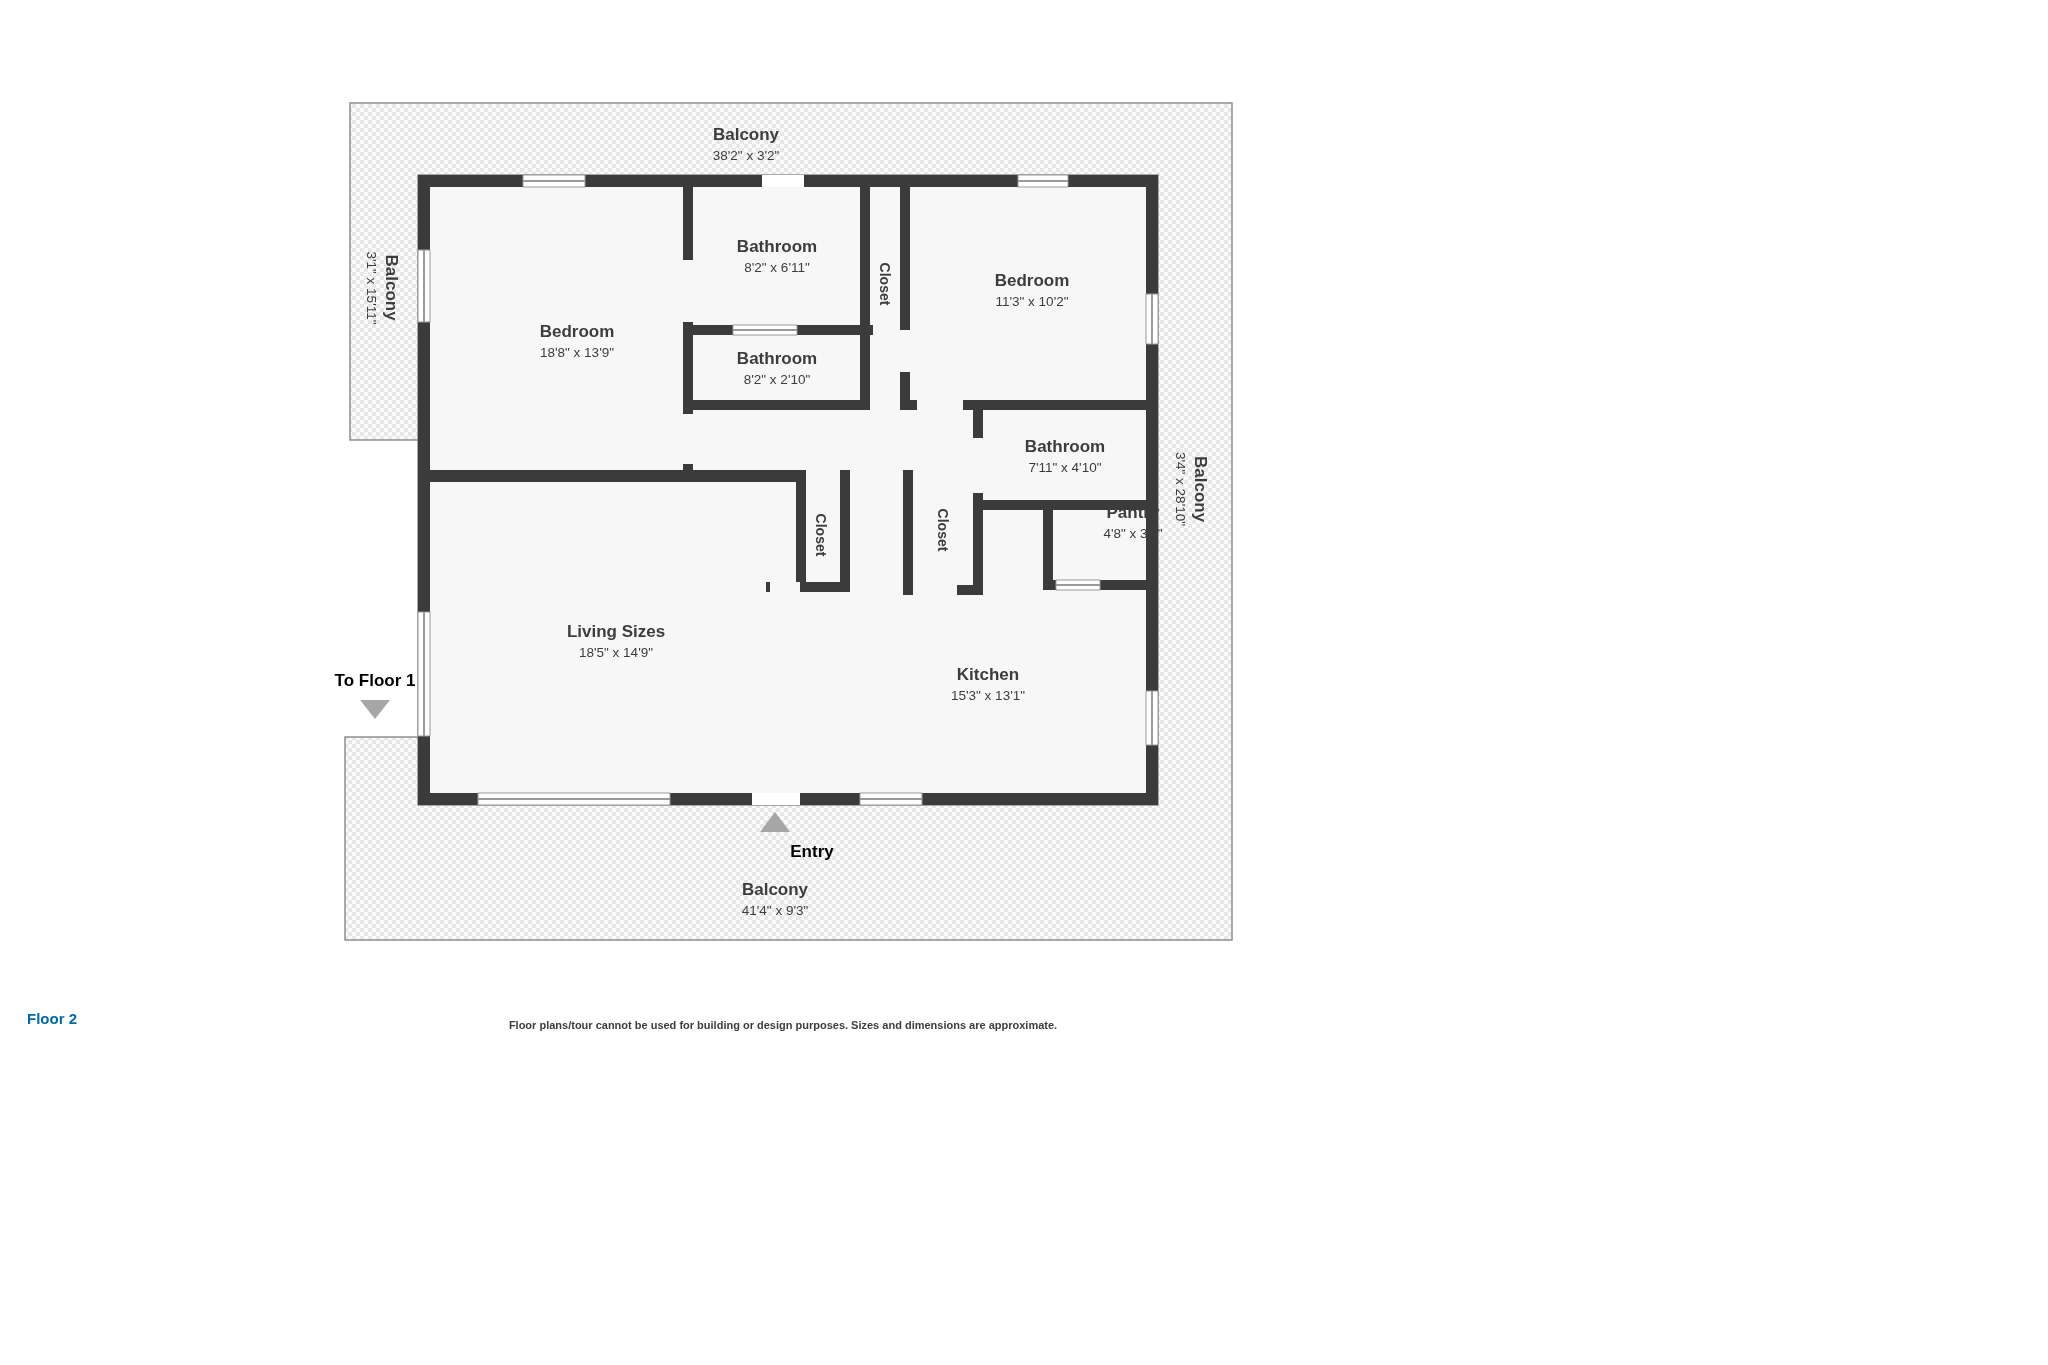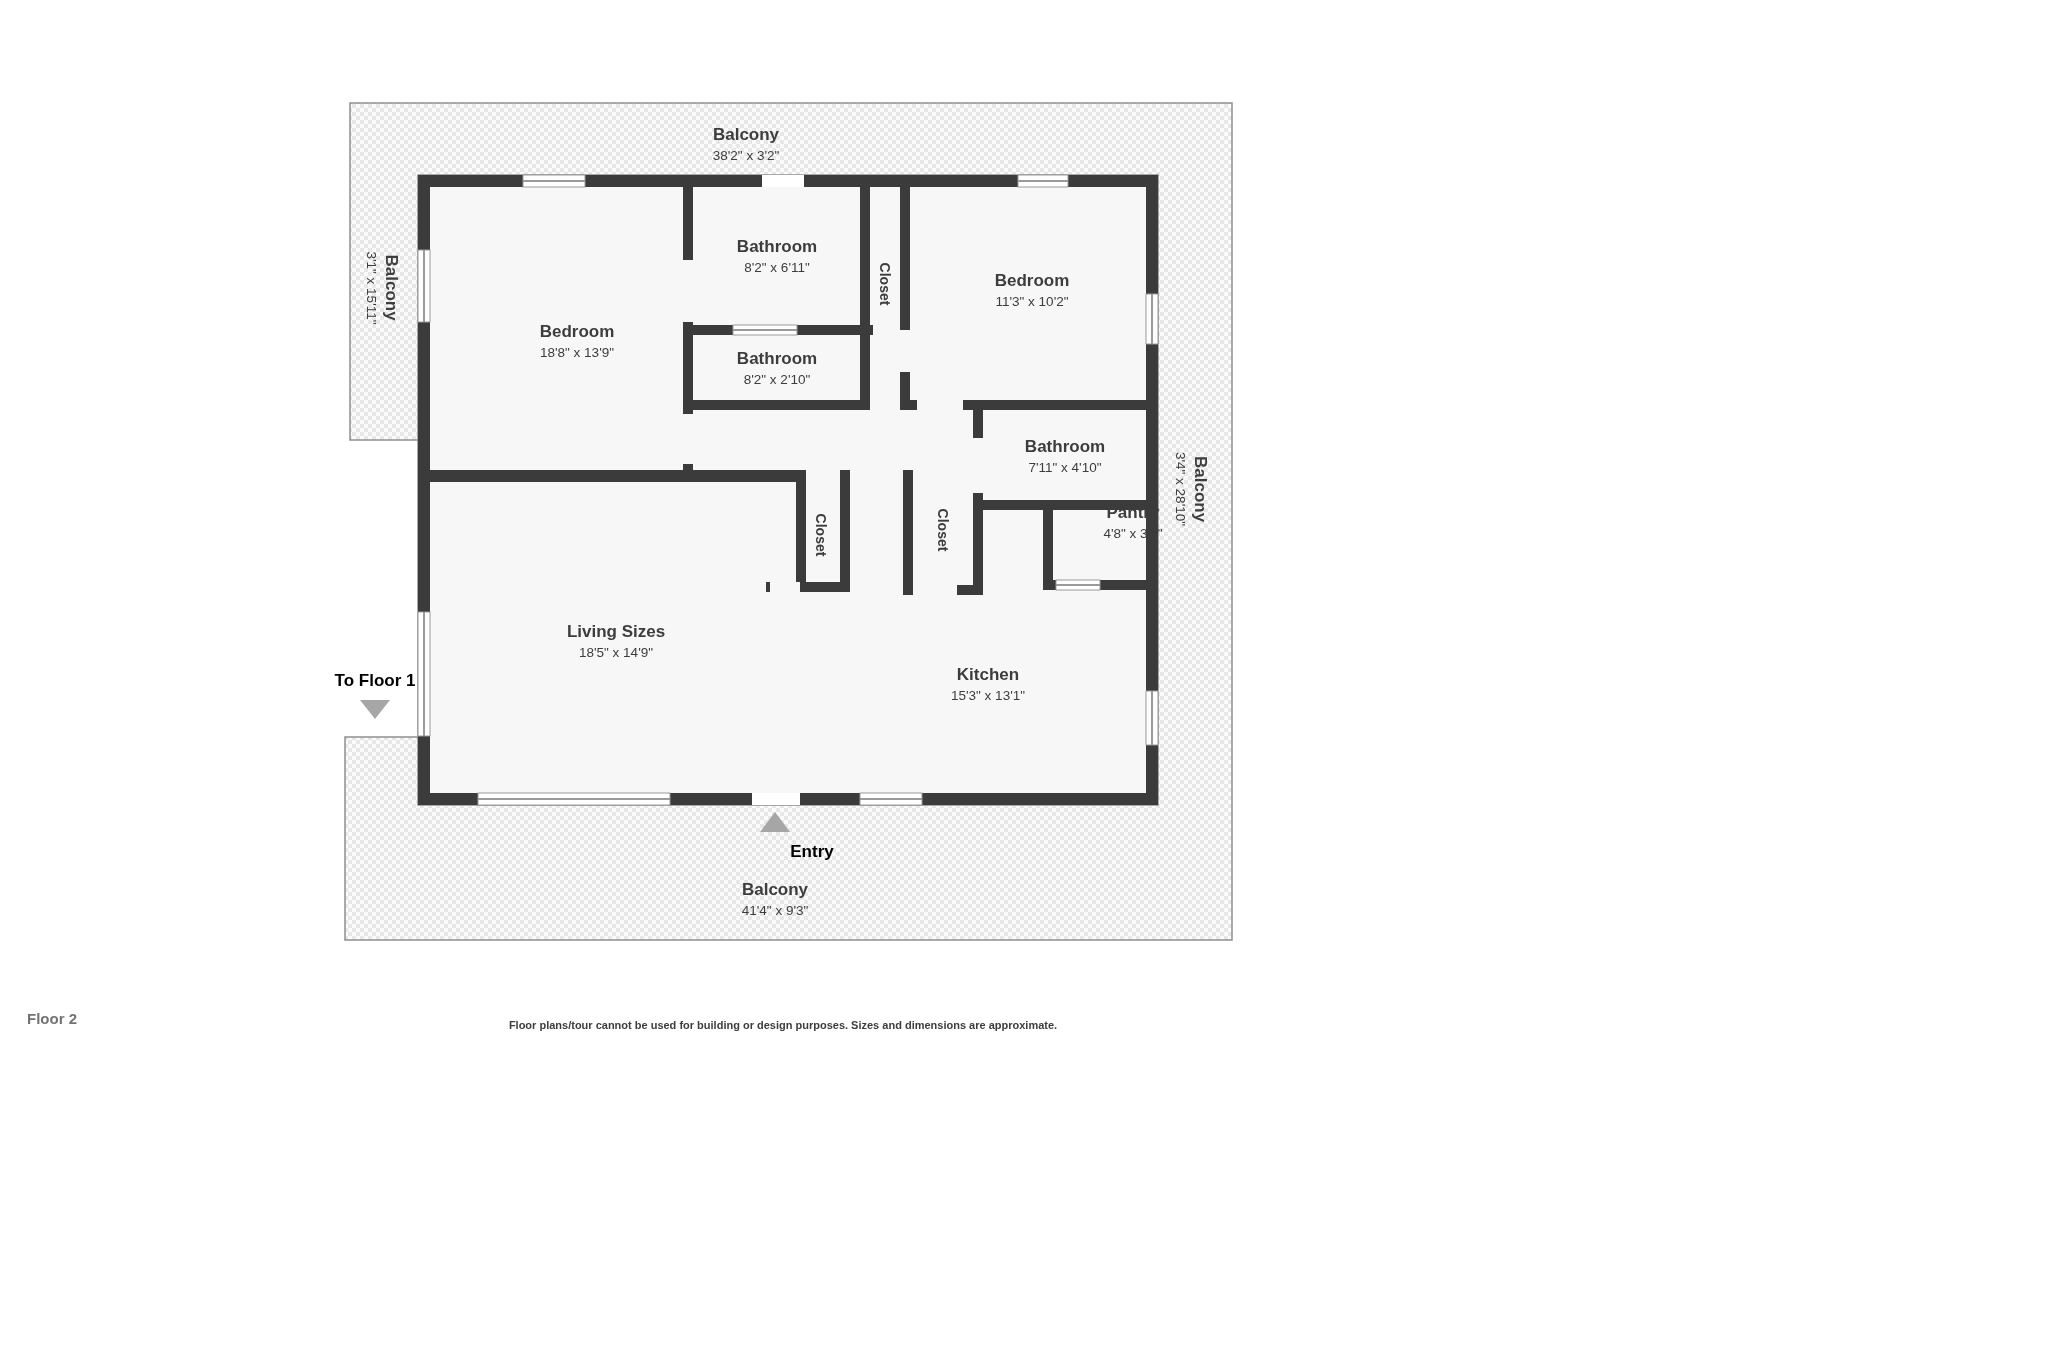--- a/index.html
+++ b/index.html
@@ -41,21 +41,21 @@
     font-size:17px;
     color:#000000;
     white-space:nowrap;
   }
   .floor-tag{
     position:absolute;
     left:27px;
     top:1010px;
     font-weight:bold;
     font-size:15px;
-    color:#737373;
+    color:#0369a1;
   }
   .disclaimer{
     position:absolute;
     left:783px;
     top:1025px;
     transform:translate(-50%,-50%);
     font-weight:bold;
     font-size:11px;
     color:#3d3d3d;
     white-space:nowrap;

